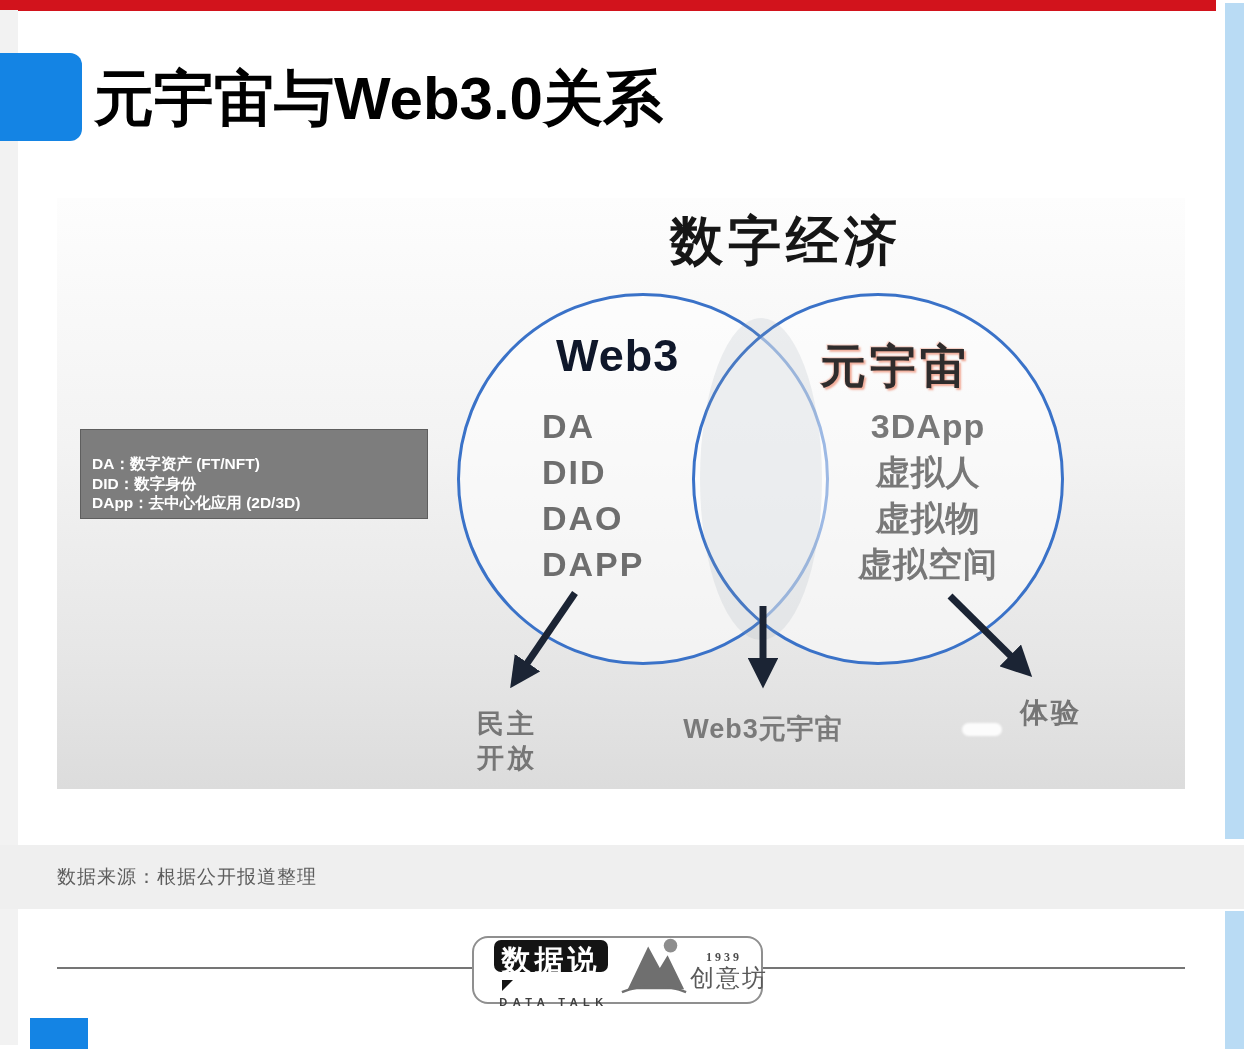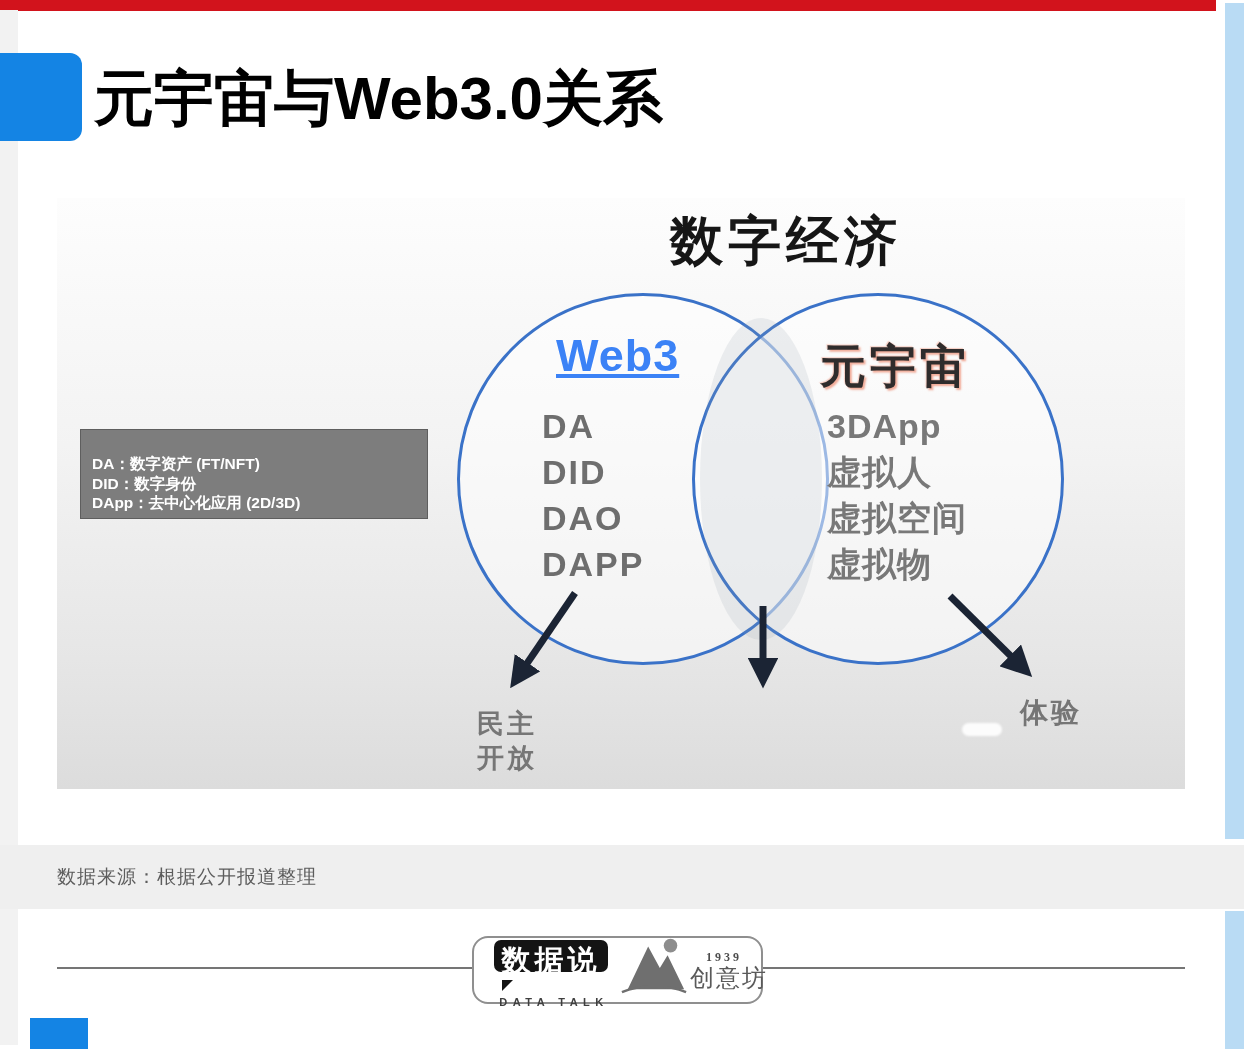--- a/index.html
+++ b/index.html
@@ -26,29 +26,29 @@
   .diagram-title{left:660px;top:206px;width:252px;text-align:center;font-size:53px;font-weight:900;
     color:#161616;letter-spacing:5px;white-space:nowrap;}
 
   .circle{width:372px;height:372px;border:3px solid #3a72c8;border-radius:50%;
     background:rgba(255,255,255,0.50);box-sizing:border-box;}
   .circle-left{left:457px;top:293px;}
   .circle-right{left:692px;top:293px;}
   .venn-lens{left:700px;top:318px;width:122px;height:322px;border-radius:50%;
     background:rgba(150,160,175,0.16);}
 
-  .web3-label{left:556px;top:330px;font-size:45px;font-weight:900;color:#3b82f6;letter-spacing:1px;
-    text-shadow:1px 1px 0 rgba(255,255,255,0.6);text-decoration:underline;}
+  .web3-label{left:556px;top:330px;font-size:45px;font-weight:900;color:#0f172a;letter-spacing:1px;
+    text-shadow:1px 1px 0 rgba(255,255,255,0.6);}
   .metaverse-label{left:820px;top:336px;font-size:46px;font-weight:800;color:#2f2c2c;letter-spacing:4px;
     text-shadow:2px 2px 2px rgba(240,166,146,0.95),-1px -1px 1px rgba(240,166,146,0.55);}
 
   .vlist{list-style:none;margin:11px;padding:0;}
   .vlist li{height:46px;line-height:46px;font-size:34px;font-weight:700;}
   .left-items{left:531px;top:392px;color:#6e6e6e;letter-spacing:2px;}
-  .right-items{left:816px;top:392px;width:202px;text-align:left;color:#787878;letter-spacing:1px;}
+  .right-items{left:816px;top:392px;width:202px;text-align:center;color:#787878;letter-spacing:1px;}
 
   .legend-box{left:80px;top:429px;width:348px;height:90px;background:#7d7d7d;border:1px solid #5e5e5e;
     box-sizing:border-box;padding:24px 11px;}
   .legend-box div{font-size:15.5px;line-height:19.5px;font-weight:700;color:#fff;white-space:nowrap;}
 
   .arrows-svg{left:0;top:0;width:1244px;height:1049px;pointer-events:none;}
 
   .callout{font-weight:700;color:#767676;}
   .callout-left{left:477px;top:707px;font-size:27px;line-height:34px;letter-spacing:3px;}
   .callout-center{left:660px;top:711px;width:206px;text-align:center;font-size:27px;color:#7a7a7a;letter-spacing:1px;}
@@ -102,22 +102,22 @@
 
   <ul class="abs vlist left-items">
     <li>DA</li>
     <li>DID</li>
     <li>DAO</li>
     <li>DAPP</li>
   </ul>
   <ul class="abs vlist right-items">
     <li>3DApp</li>
     <li>虚拟人</li>
+    <li>虚拟物</li>
     <li>虚拟空间</li>
-    <li>虚拟物</li>
   </ul>
 
   <div class="abs legend-box">
     <div>DA：数字资产 (FT/NFT)</div>
     <div>DID：数字身份</div>
     <div>DApp：去中心化应用 (2D/3D)</div>
   </div>
 
   <svg class="abs arrows-svg" viewBox="0 0 1244 1049">
     <defs>
@@ -127,20 +127,21 @@
     </defs>
     <path d="M575 593 L515 681" stroke="#1b2434" stroke-width="7" fill="none" marker-end="url(#ah)"></path>
     <path d="M763 606 L763 680" stroke="#1b2434" stroke-width="7" fill="none" marker-end="url(#ah)"></path>
     <path d="M950 596 L1026 671" stroke="#1b2434" stroke-width="7" fill="none" marker-end="url(#ah)"></path>
   </svg>
 
   <div class="abs callout callout-left">
     <div>民主</div>
     <div>开放</div>
   </div>
+  <div class="abs callout callout-center">Web3元宇宙</div>
   <div class="abs smudge"></div>
   <div class="abs callout callout-right">体验</div>
 
   <div class="abs source-band"></div>
   <div class="abs source-text">数据来源：根据公开报道整理</div>
 
   <div class="abs rule rule-left"></div>
   <div class="abs rule rule-right"></div>
   <div class="abs brand-badge"></div>
 

